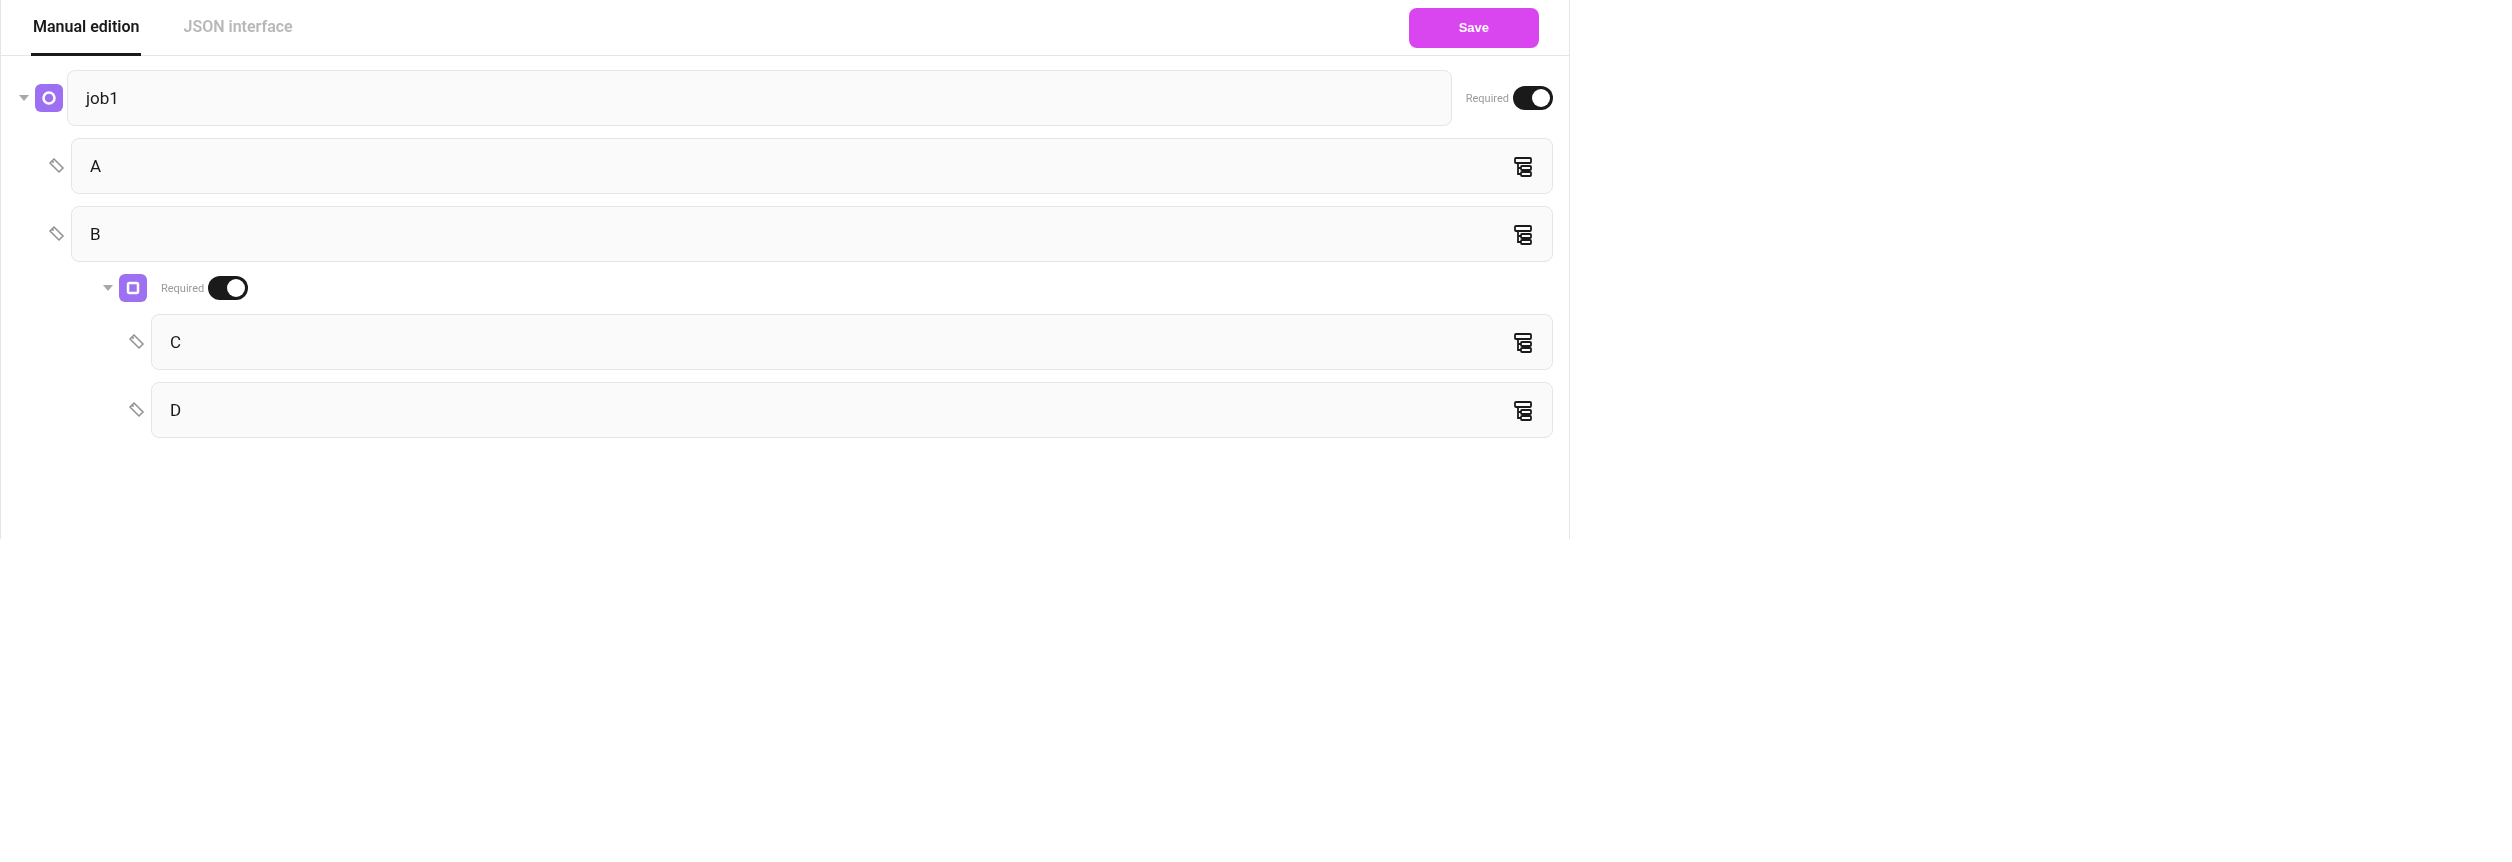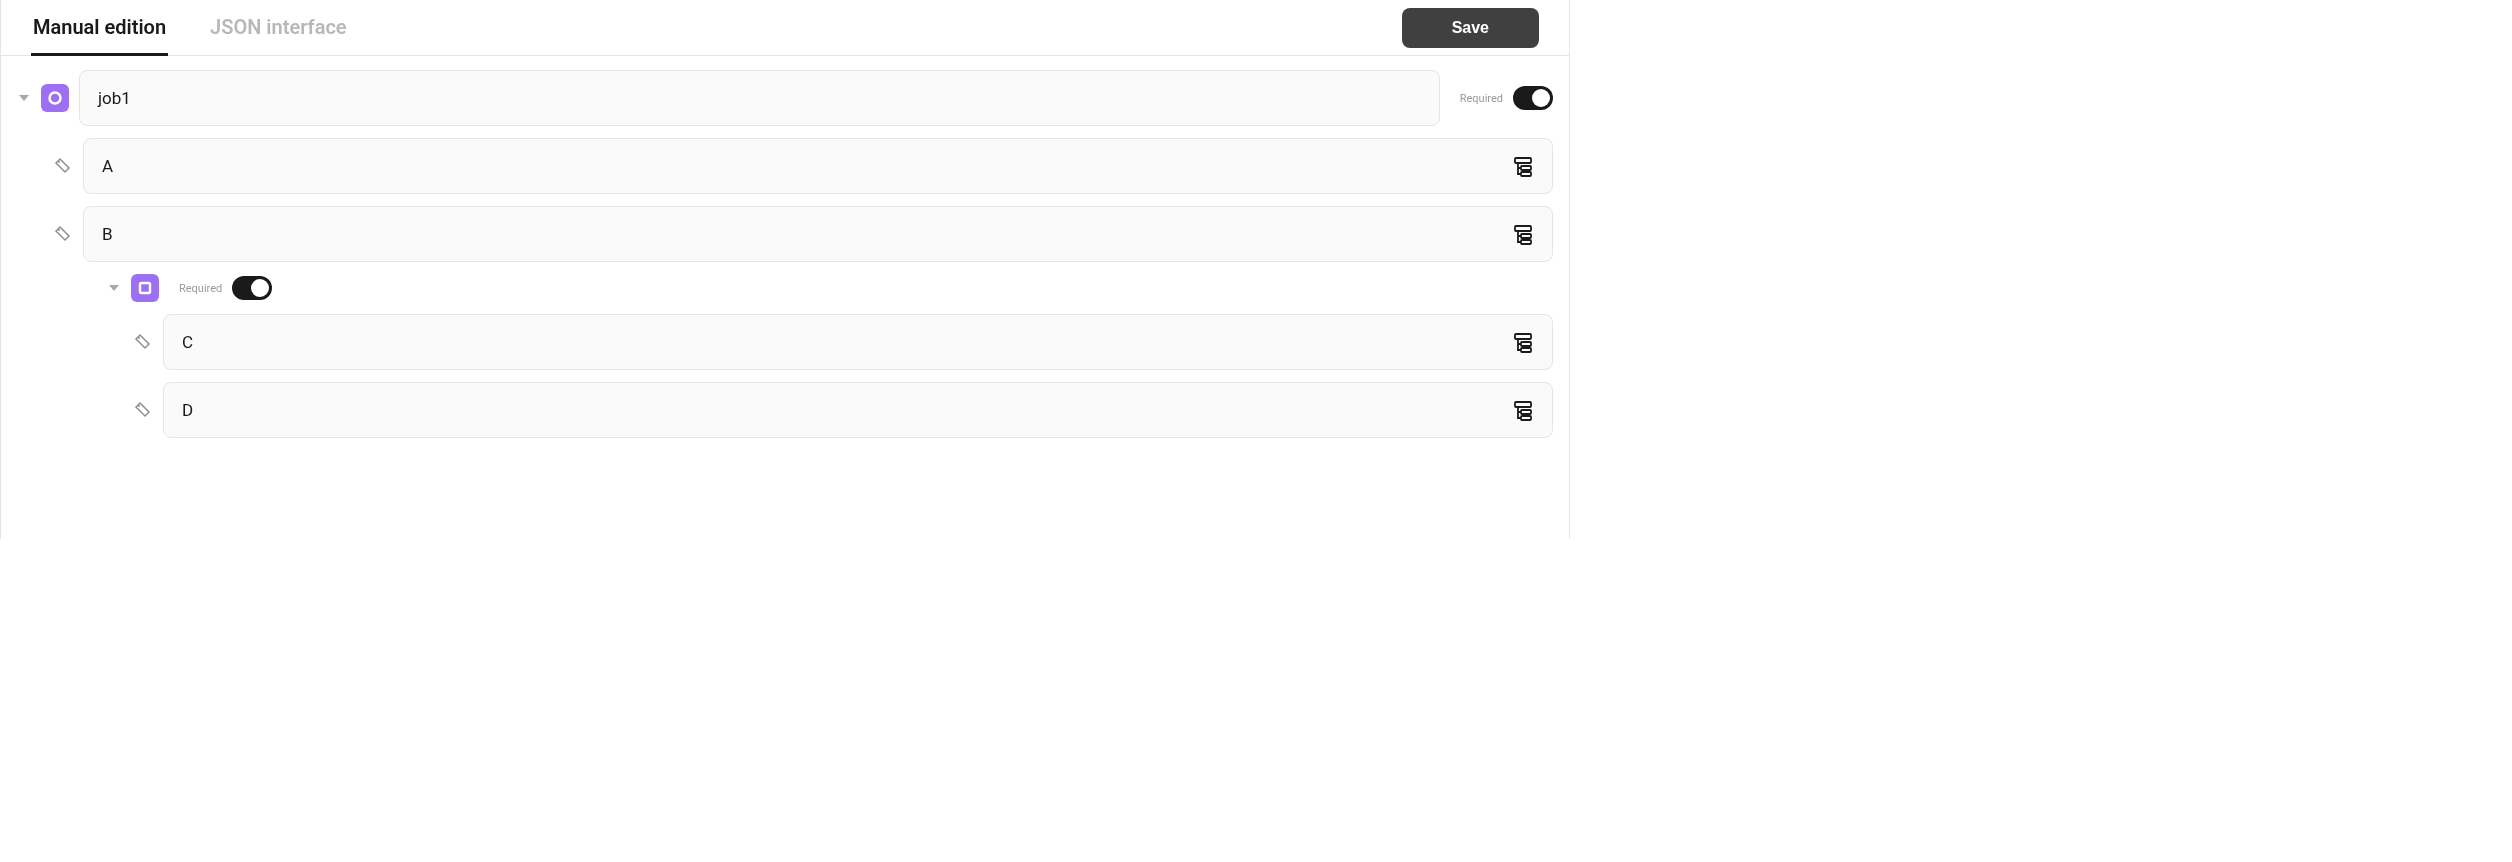--- a/index.html
+++ b/index.html
@@ -29,51 +29,51 @@
     }
     .tabs {
       display: flex;
       gap: 40px;
       height: 100%;
       align-items: stretch;
     }
     .tab {
       display: flex;
       align-items: center;
-      font-size: 20px;
+      font-size: 16px;
       font-weight: 600;
       color: #b8b8b8;
       cursor: pointer;
       padding: 0 2px;
       border-bottom: 3px solid transparent;
       margin-bottom: -1px;
     }
     .tab.active {
       color: #1a1a1a;
       border-bottom: 3px solid #1a1a1a;
     }
     .save-button {
-      background: #404040;
+      background: #d946ef;
       color: #ffffff;
       border: none;
       border-radius: 8px;
       padding: 10px 50px;
-      font-size: 16px;
+      font-size: 13px;
       font-weight: 600;
       cursor: not-allowed;
       height: 40px;
       line-height: 1;
     }
     .content {
       padding: 14px 16px 20px 16px;
     }
     .row {
       display: flex;
       align-items: center;
-      gap: 10px;
+      gap: 4px;
       margin-bottom: 12px;
     }
     .indent-spacer {
       flex: 0 0 auto;
     }
     .caret {
       width: 14px;
       height: 14px;
       cursor: pointer;
       flex: 0 0 14px;

